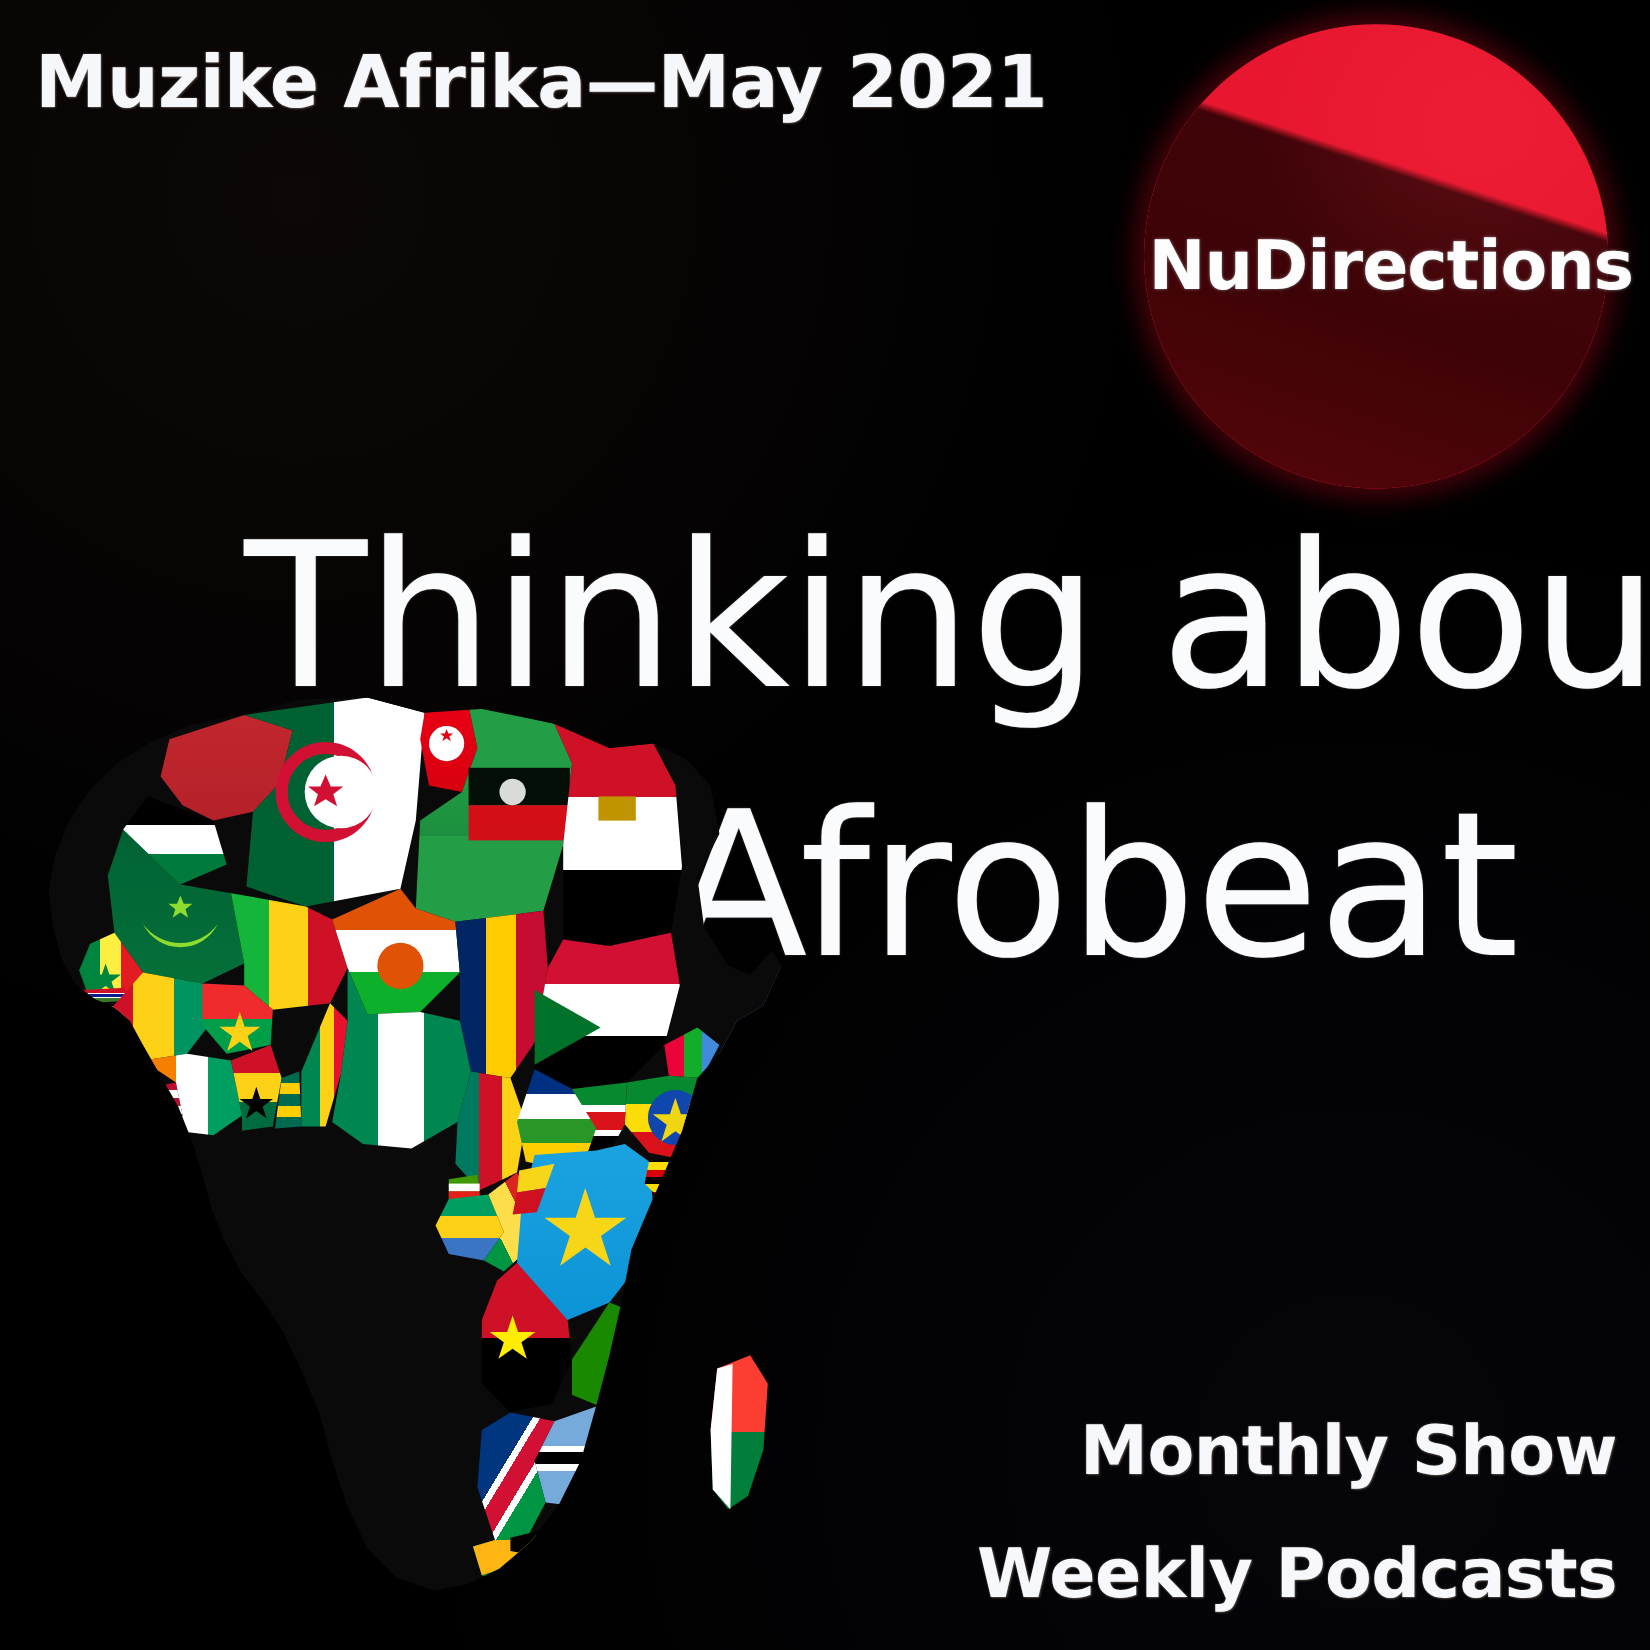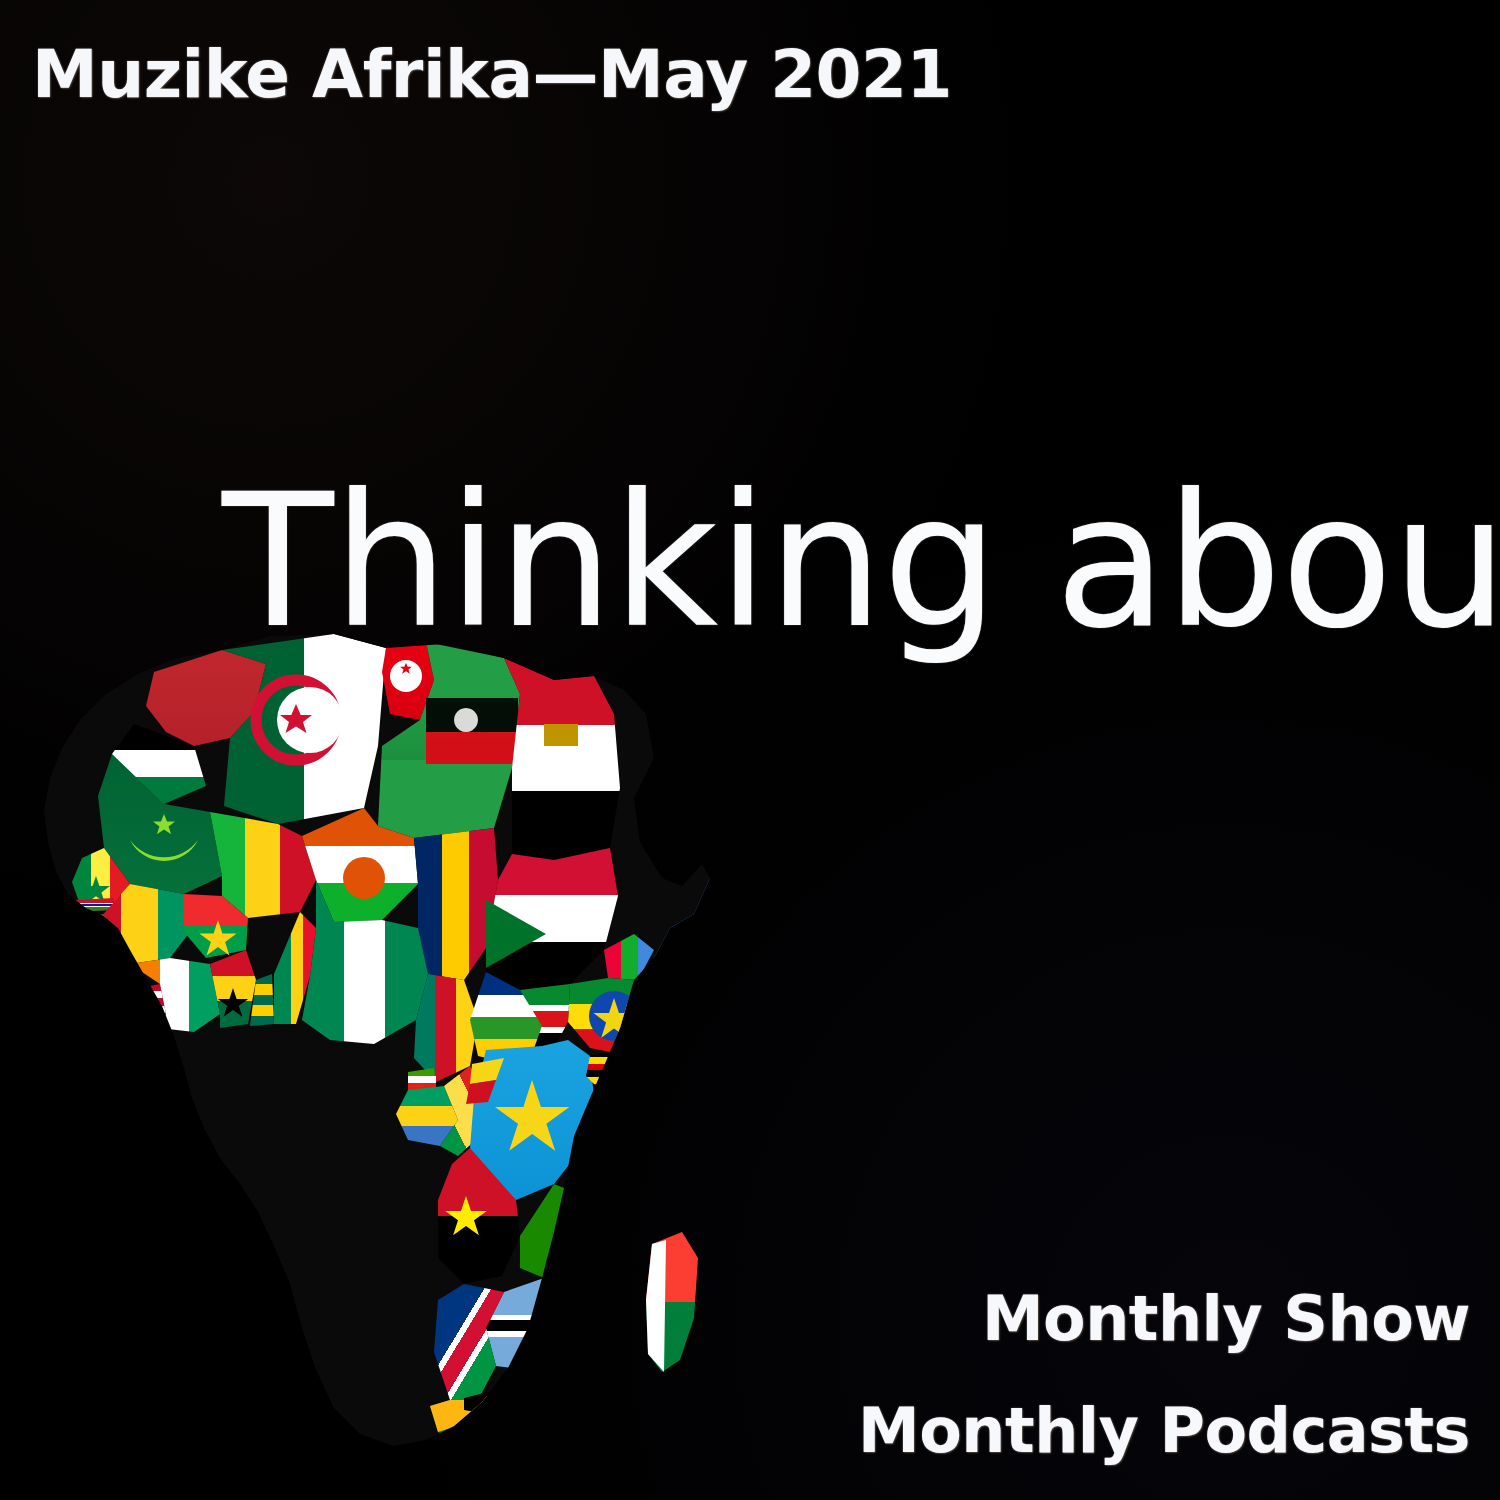--- a/index.html
+++ b/index.html
@@ -117,22 +117,30 @@
 </style>
 </head>
 <body>
 
 <div id="cover">
 
   <div class="plate-noise"></div>
 
   <div class="kicker">Muzike Afrika—May 2021</div>
 
+  <div class="logo-badge">
+    <div class="logo-disc">
+      <div class="logo-shade"></div>
+      <div class="logo-shade2"></div>
+    </div>
+    <div class="logo-text">NuDirections</div>
+  </div>
 
   <div class="title title-line1">Thinking about</div>
+  <div class="title title-line2">Afrobeat</div>
 
   <div class="map-wrap">
     <svg viewBox="0 0 690 840" xmlns="http://www.w3.org/2000/svg">
       <defs>
 
         <linearGradient id="f_algeria" x1="0" x2="1" y1="0" y2="0">
           <stop offset="50%" stop-color="#006233"></stop>
             <stop offset="50%" stop-color="#ffffff"></stop>
         </linearGradient>
         <linearGradient id="f_egypt" x1="0" x2="0" y1="0" y2="1">
@@ -616,15 +624,15 @@
       </g>
 
       <g>
         <path d="M618,616 L648,604 L664,630 L660,690 L646,732 L628,744 L614,726 L612,672 Z" fill="url(#f_madagascar2)"></path>
         <path d="M618,616 L632,612 L630,744 L614,726 L612,672 Z" fill="#ffffff"></path>
       </g>
     </svg>
   </div>
 
   <div class="footline footline-1">Monthly Show</div>
-  <div class="footline footline-2">Monthly Podcasts</div>
+  <div class="footline footline-2">Weekly Podcasts</div>
 
 </div>
 
 </body></html>

